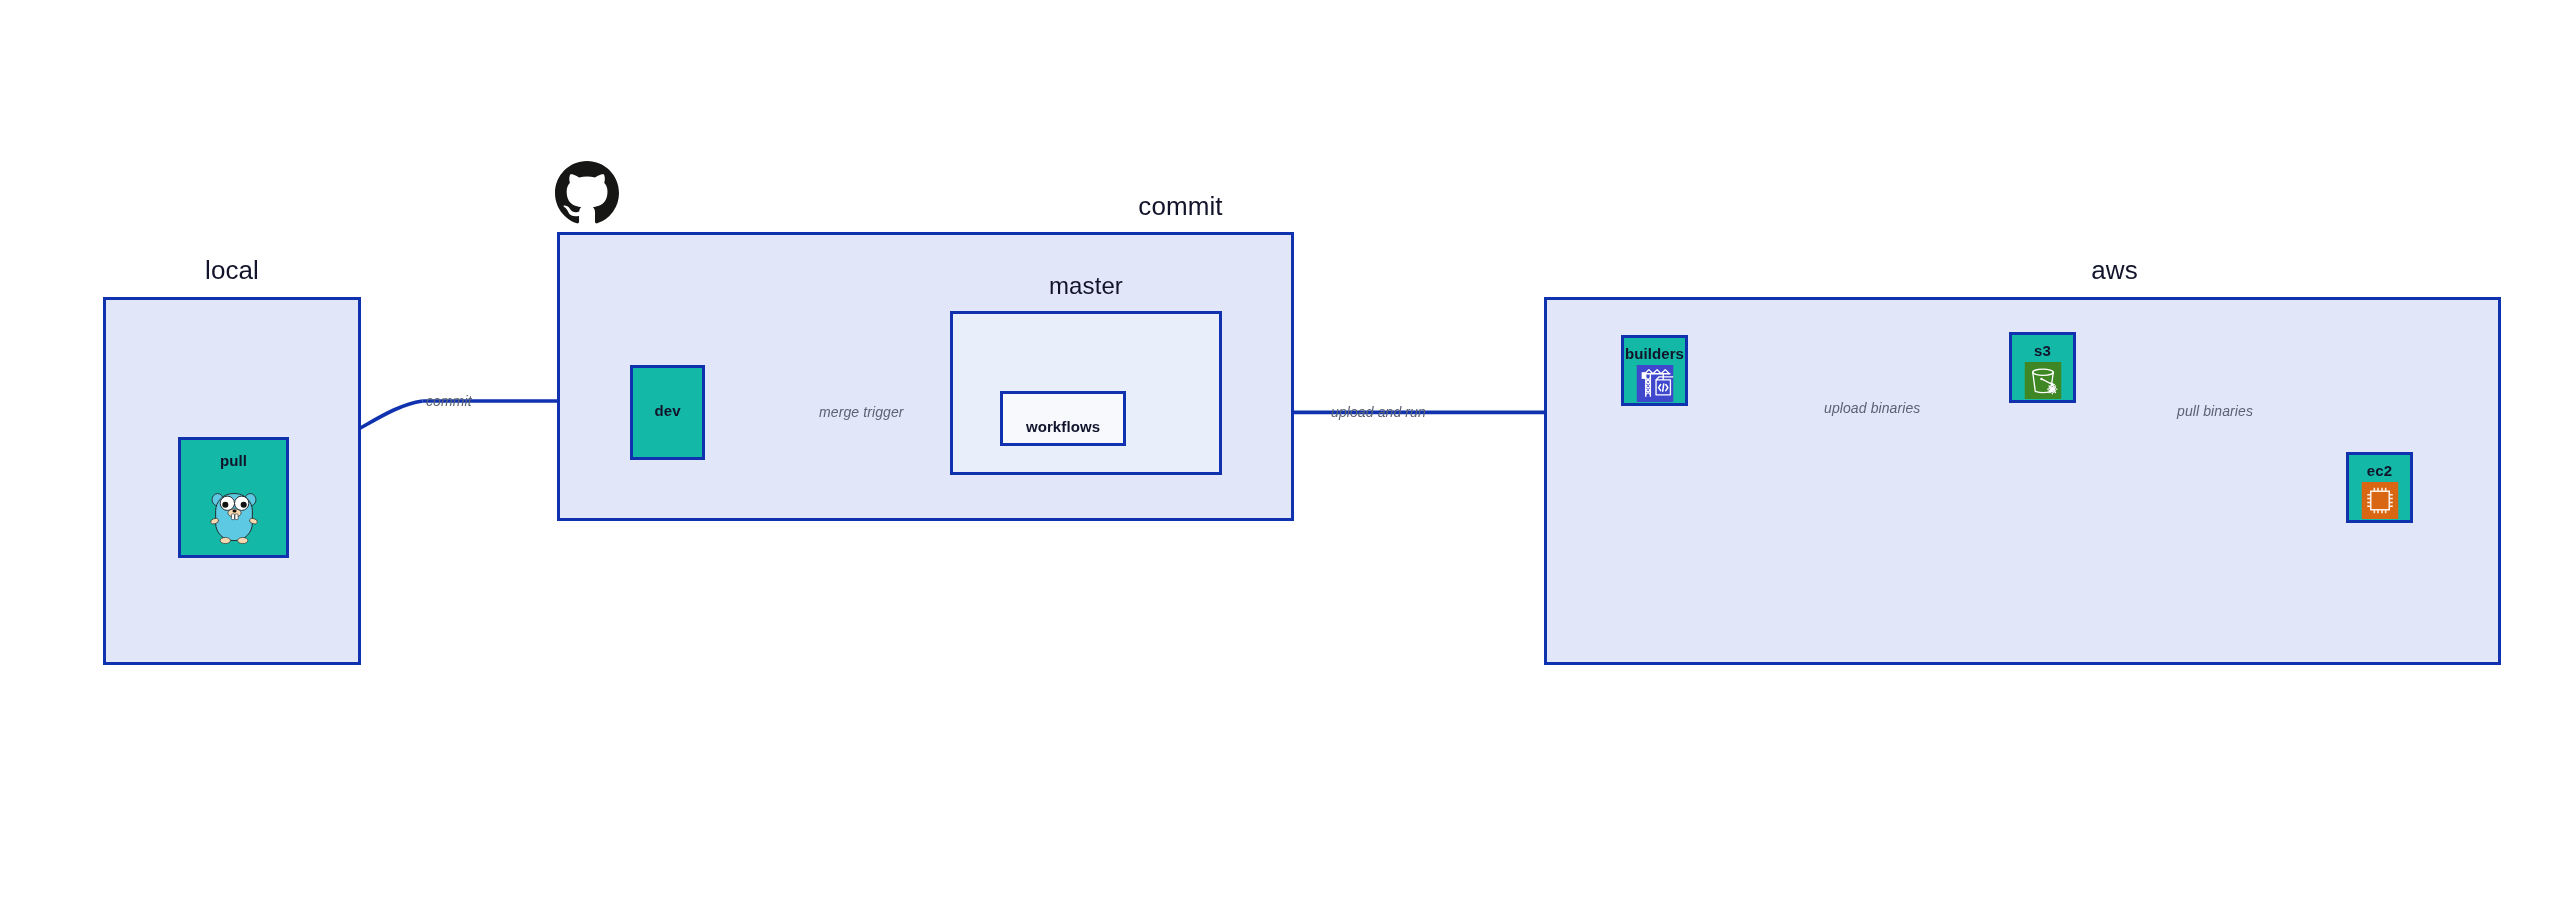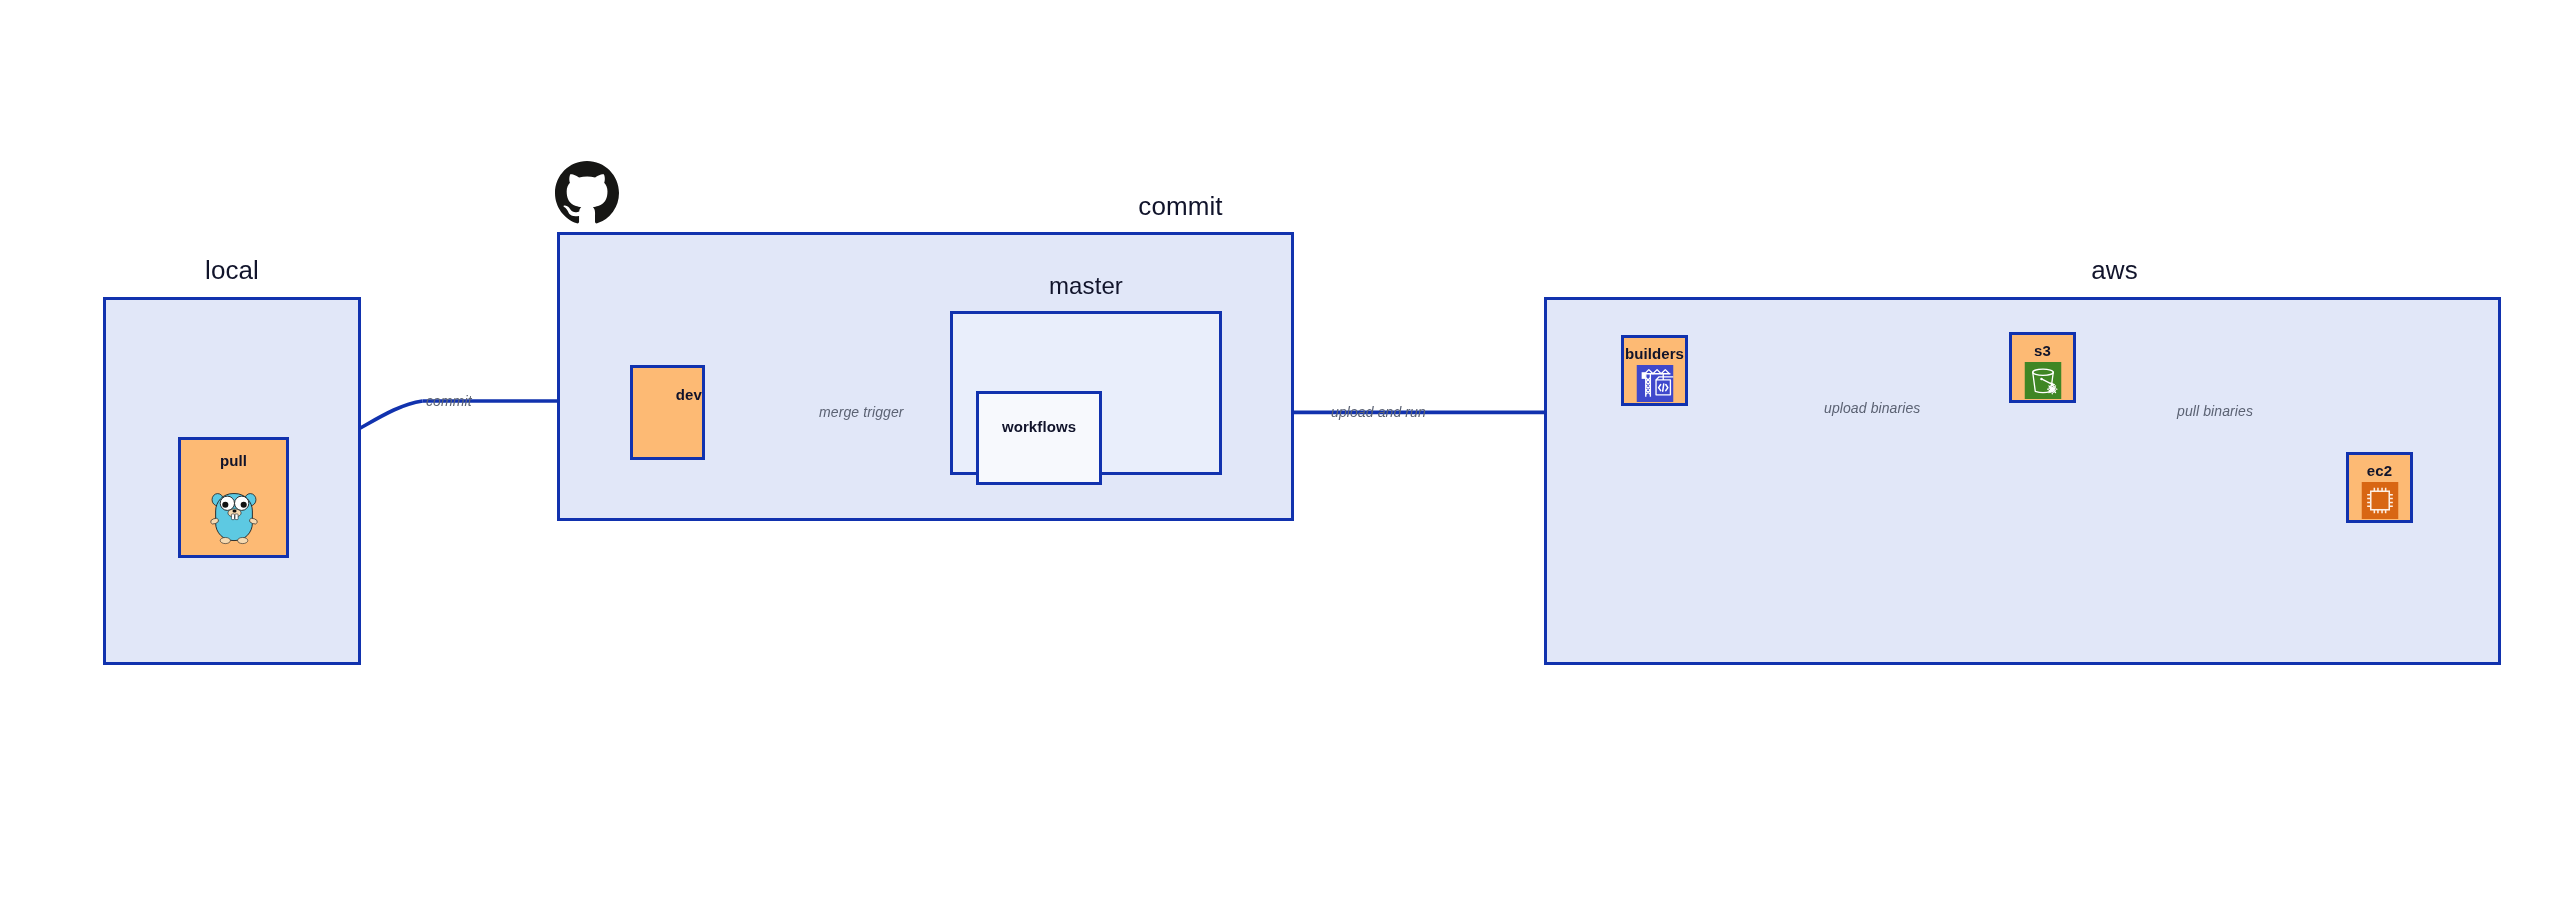--- a/index.html
+++ b/index.html
@@ -43,21 +43,21 @@
     font-size: 26px;
     font-weight: 400;
     white-space: nowrap;
     text-align: center;
     letter-spacing: 0.1px;
   }
 
   
   .node {
     position: absolute;
-    background: #fdba74;
+    background: #14b8a6;
     border: 3.6px solid #1132AE;
     box-sizing: border-box;
   }
   .node.white { background: #F7F9FD; }
   .node-label {
     position: absolute;
     left: 0;
     width: 100%;
     text-align: center;
     color: #11142B;
@@ -181,27 +181,27 @@
                0-.19-.01-.82-.01-1.49-2.01.37-2.53-.49-2.69-.94-.09-.23-.48-.94-.82-1.13
                -.28-.15-.68-.52-.01-.53.63-.01 1.08.58 1.23.82.72 1.21 1.87.87 2.33.66
                .07-.52.28-.87.51-1.07-1.78-.2-3.64-.89-3.64-3.95 0-.87.31-1.59.82-2.15
                -.08-.2-.36-1.02.08-2.12 0 0 .67-.21 2.2.82.64-.18 1.32-.27 2-.27.68 0 1.36.09 2 .27
                1.53-1.04 2.2-.82 2.2-.82.44 1.1.16 1.92.08 2.12.51.56.82 1.27.82 2.15 0 3.07-1.87 3.75-3.65 3.95
                .29.25.54.73.54 1.48 0 1.07-.01 1.93-.01 2.2 0 .21.15.46.55.38A8.01 8.01 0 0 0 16 8c0-4.42-3.58-8-8-8z"></path>
     </svg>
   </div>
 
   <div class="node" style="left:630px; top:365px; width:75px; height:95px;">
-    <span class="node-label" style="top:18px;text-align:right;">dev</span>
+    <span class="node-label" style="top:34px;">dev</span>
   </div>
 
   <div class="subgroup" style="left:950px; top:311px; width:272px; height:164px;"></div>
   <div class="group-label" style="left:950px; top:272px; width:272px; font-size:24px;">master</div>
 
-  <div class="node white" style="left:976px; top:391px; width:126px; height:94px;">
+  <div class="node white" style="left:1000px; top:391px; width:126px; height:55px;">
     <span class="node-label" style="top:24px;">workflows</span>
   </div>
 
   <div class="group" style="left:1544px; top:297px; width:957px; height:368px;"></div>
   <div class="group-label" style="left:2022px; top:255px; width:185px;">aws</div>
 
   <div class="node" style="left:1621px; top:335px; width:67px; height:71px;">
     <span class="node-label" style="top:7.2px;">builders</span>
     <span class="node-icon" style="top:27px; width:37px; height:37px;">
       <svg viewBox="0 0 72 72" width="37" height="37">

